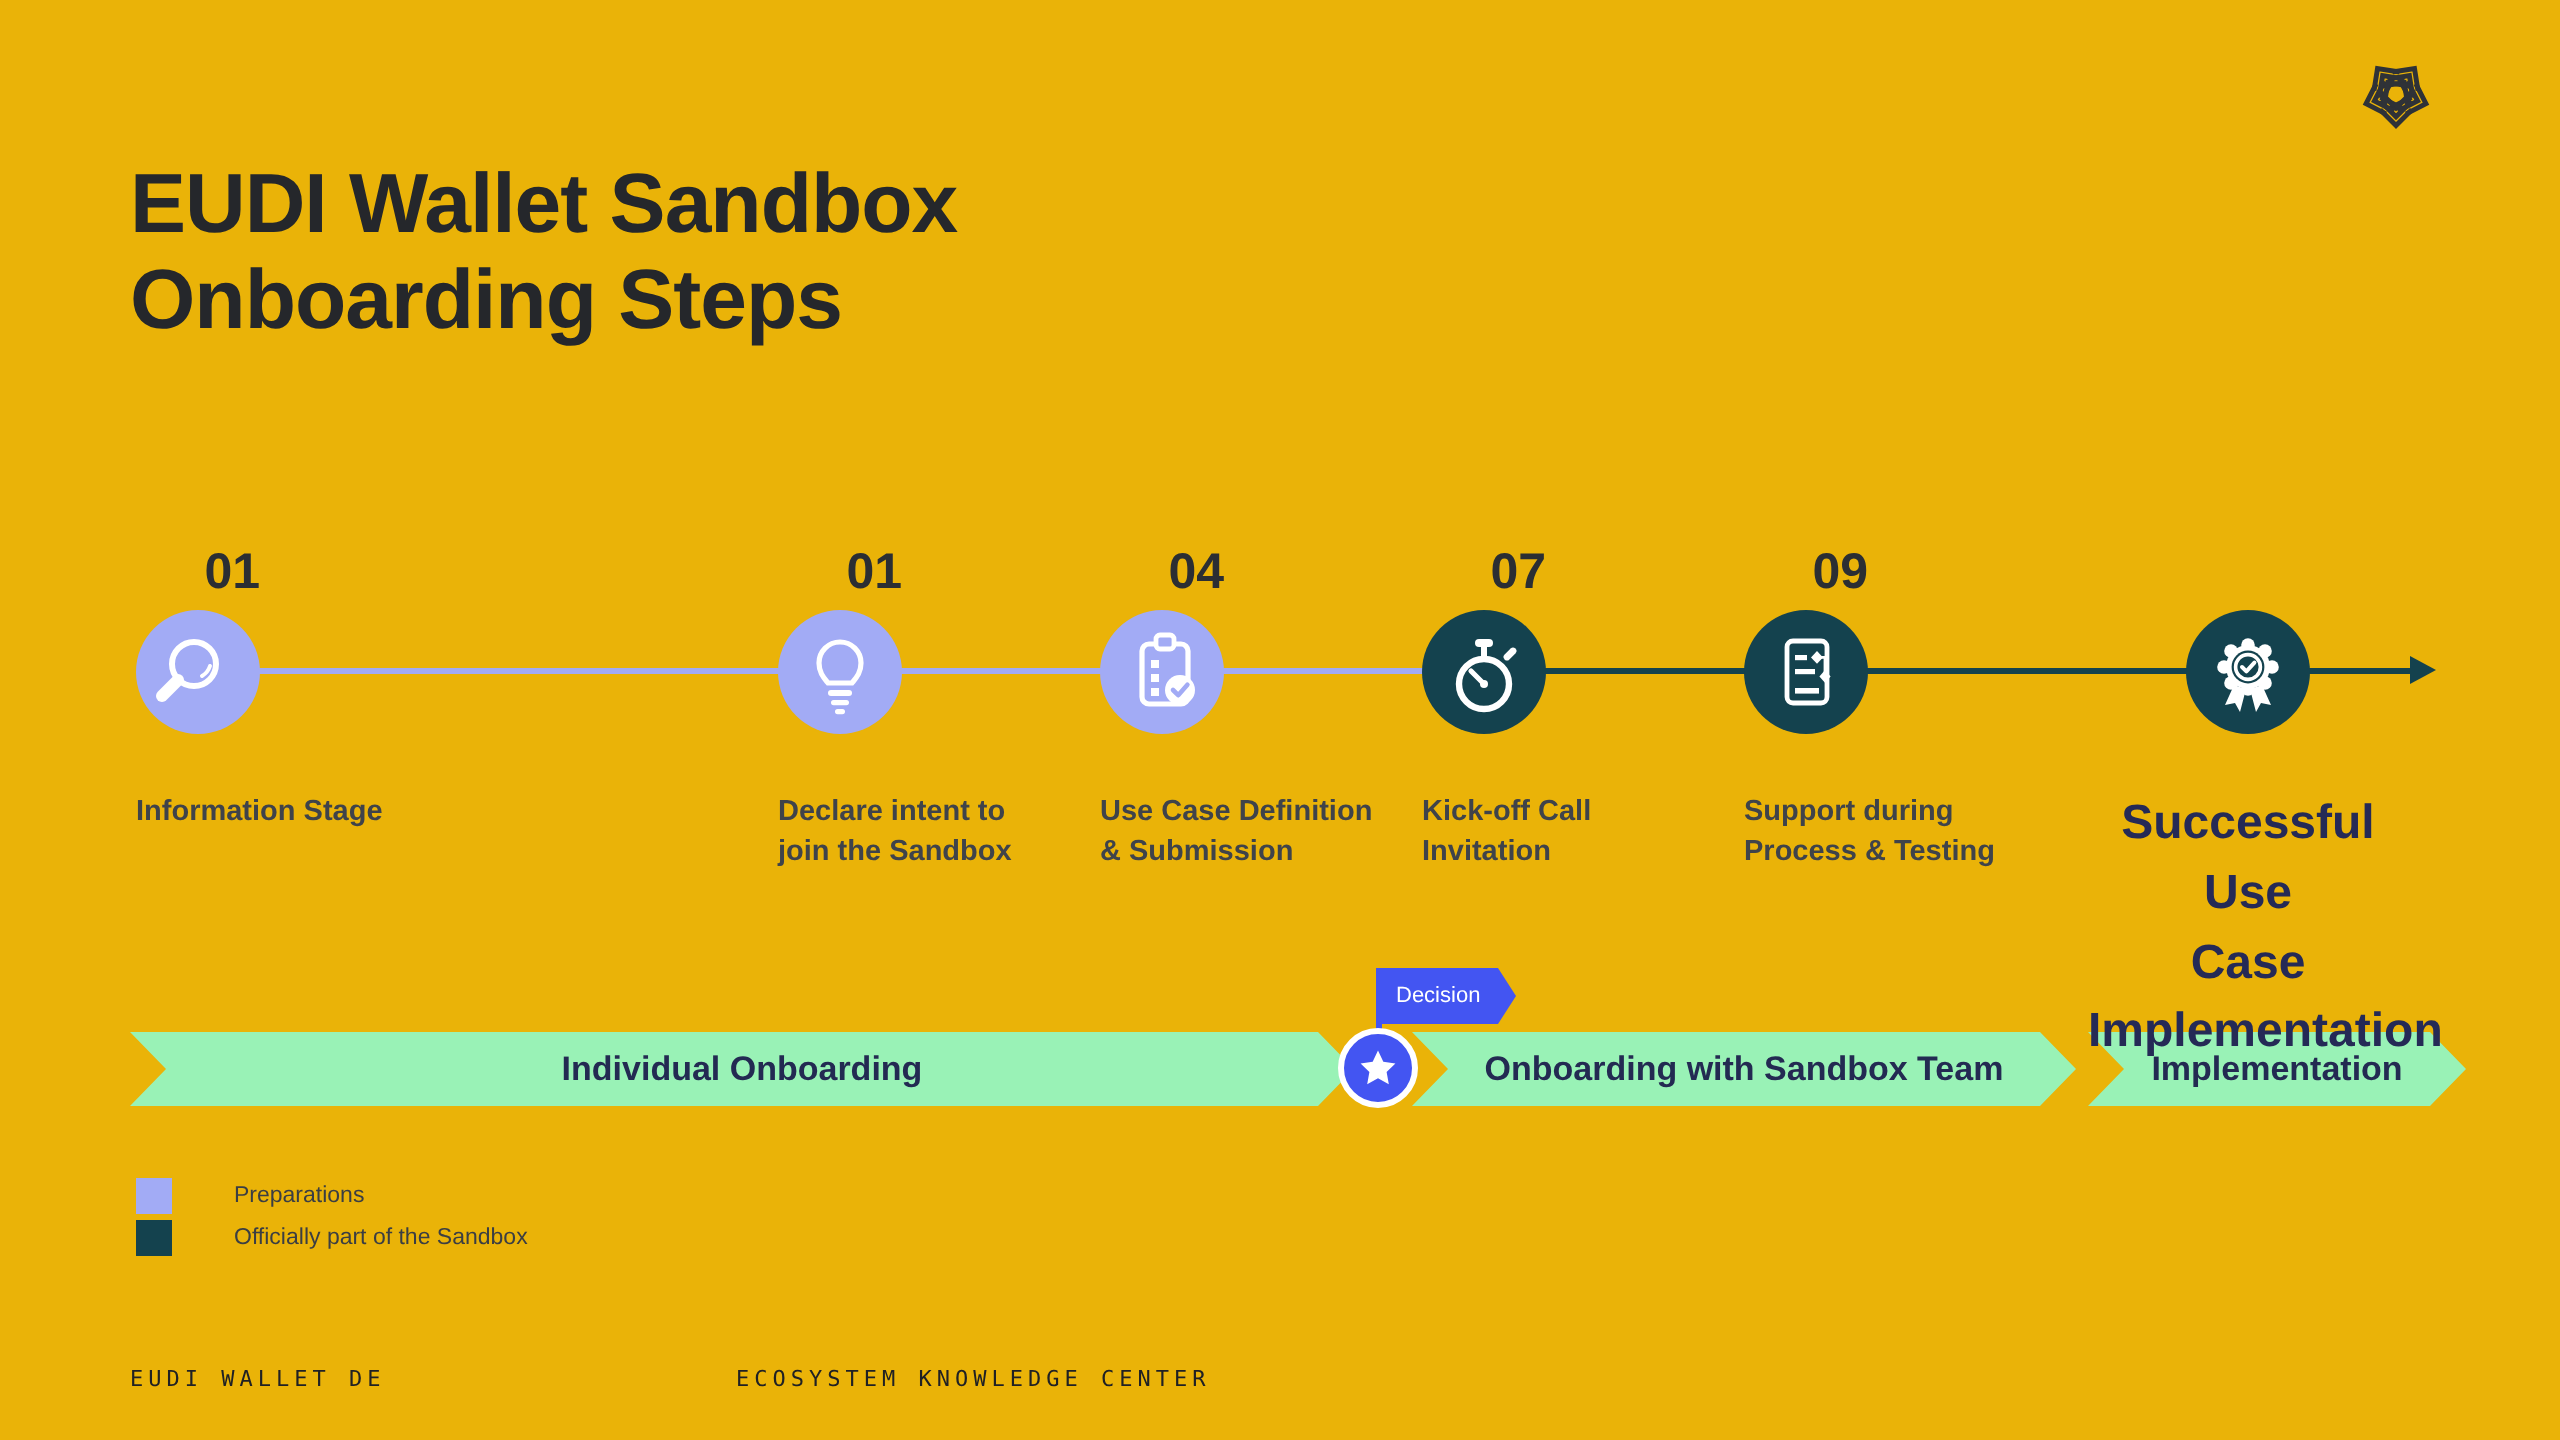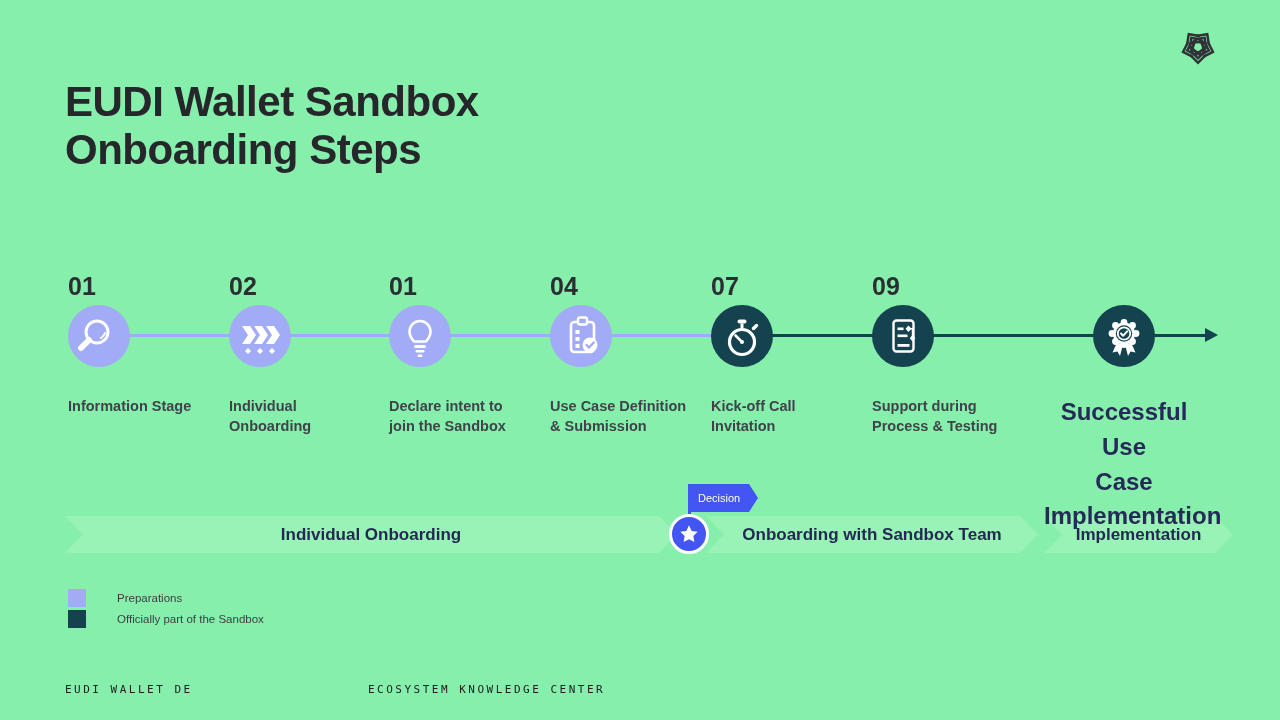--- a/index.html
+++ b/index.html
@@ -1,34 +1,34 @@
 <!DOCTYPE html>
 <html><head>
 <meta charset="utf-8">
 <style>
   * { margin:0; padding:0; box-sizing:border-box; }
   html,body { background:#e8e8e8; }
   body { font-family:"Liberation Sans","DejaVu Sans",sans-serif; }
   .canvas {
-    position:relative; width:1280px; height:720px; background:#86efac;
+    position:relative; width:1280px; height:720px; background:#eab308;
     overflow:hidden; margin:0 auto;
   }
 
   
   .page-title {
     position:absolute; left:65px; top:78px;
     font-size:42px; line-height:1.14; font-weight:700; color:#25272b;
     letter-spacing:-0.5px; white-space:pre-line;
   }
   .logo { position:absolute; left:1177px; top:26px; width:42px; height:42px; }
 
   
   .step { position:absolute; top:272px; width:62px; z-index:2; }
   .step-number {
-    width:62px; text-align:left; font-size:25px; font-weight:700;
+    width:62px; text-align:right; font-size:25px; font-weight:700;
     color:#2b2e33; height:33px;
   }
   .step-circle {
     width:62px; height:62px; border-radius:50%; display:flex;
     align-items:center; justify-content:center;
   }
   .phase-prep .step-circle { background:#a2abf5; }
   .phase-sandbox .step-circle { background:#14424e; }
   .step-label {
     position:absolute; top:125px; left:0; width:158px;
@@ -140,37 +140,20 @@
     <div class="step-circle">
       <svg width="62" height="62" viewBox="0 0 62 62">
         <circle cx="29" cy="27" r="11" fill="none" stroke="#fff" stroke-width="3"></circle>
         <path d="M33,33 a9,9 0 0 0 4,-5" fill="none" stroke="#fff" stroke-width="2" stroke-linecap="round"></path>
         <line x1="21" y1="35" x2="13" y2="43" stroke="#fff" stroke-width="6" stroke-linecap="round"></line>
       </svg>
     </div>
     <div class="step-label">Information Stage</div>
   </div>
 
-  <div class="step phase-prep" style="left:229px;">
-    <div class="step-number">02</div>
-    <div class="step-circle">
-      <svg width="62" height="62" viewBox="0 0 62 62">
-        <g fill="#fff">
-          <polygon points="13,21 21,21 27,30 21,39 13,39 19,30"></polygon>
-          <polygon points="25,21 33,21 39,30 33,39 25,39 31,30"></polygon>
-          <polygon points="37,21 45,21 51,30 45,39 37,39 43,30"></polygon>
-          <polygon points="19,43 22,46 19,49 16,46"></polygon>
-          <polygon points="31,43 34,46 31,49 28,46"></polygon>
-          <polygon points="43,43 46,46 43,49 40,46"></polygon>
-        </g>
-      </svg>
-    </div>
-    <div class="step-label">Individual
-Onboarding</div>
-  </div>
 
   <div class="step phase-prep" style="left:389px;">
     <div class="step-number">01</div>
     <div class="step-circle">
       <svg width="62" height="62" viewBox="0 0 62 62">
         <path d="M20.5,26.5 a10.5,10.5 0 1 1 21,0 c0,5 -2.5,7.5 -4.5,10 l-12,0 c-2,-2.5 -4.5,-5 -4.5,-10 z" fill="none" stroke="#fff" stroke-width="2.6"></path>
         <rect x="25" y="40" width="12" height="3" rx="1.5" fill="#fff"></rect>
         <rect x="26.5" y="45" width="9" height="2.6" rx="1.3" fill="#fff"></rect>
         <rect x="28.5" y="49.5" width="5" height="2.6" rx="1.3" fill="#fff"></rect>
       </svg>

